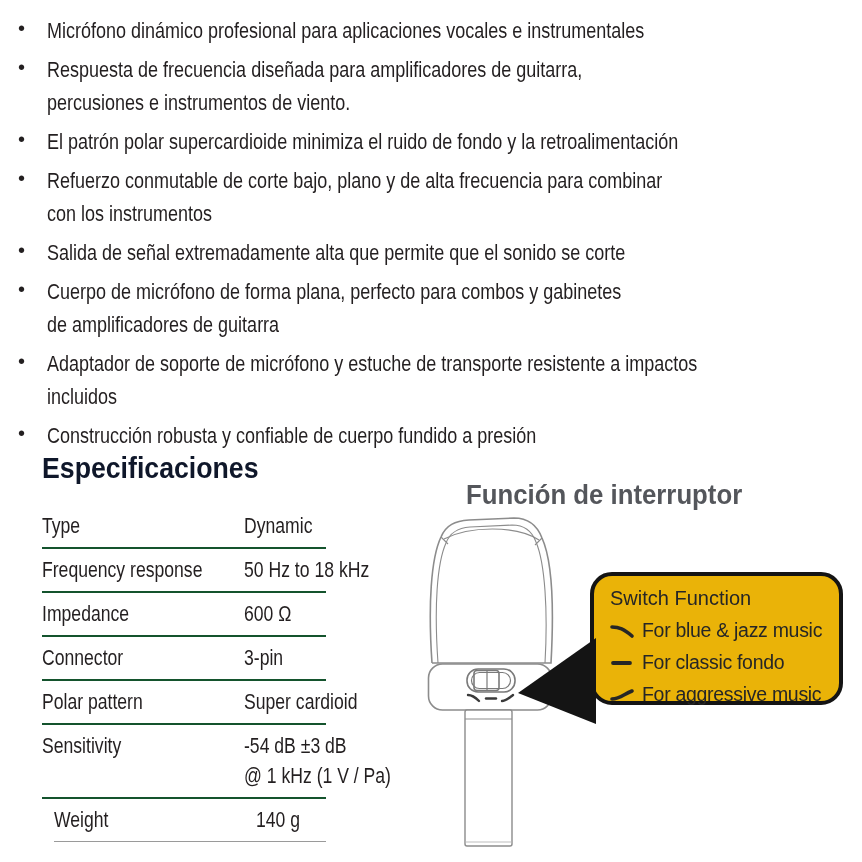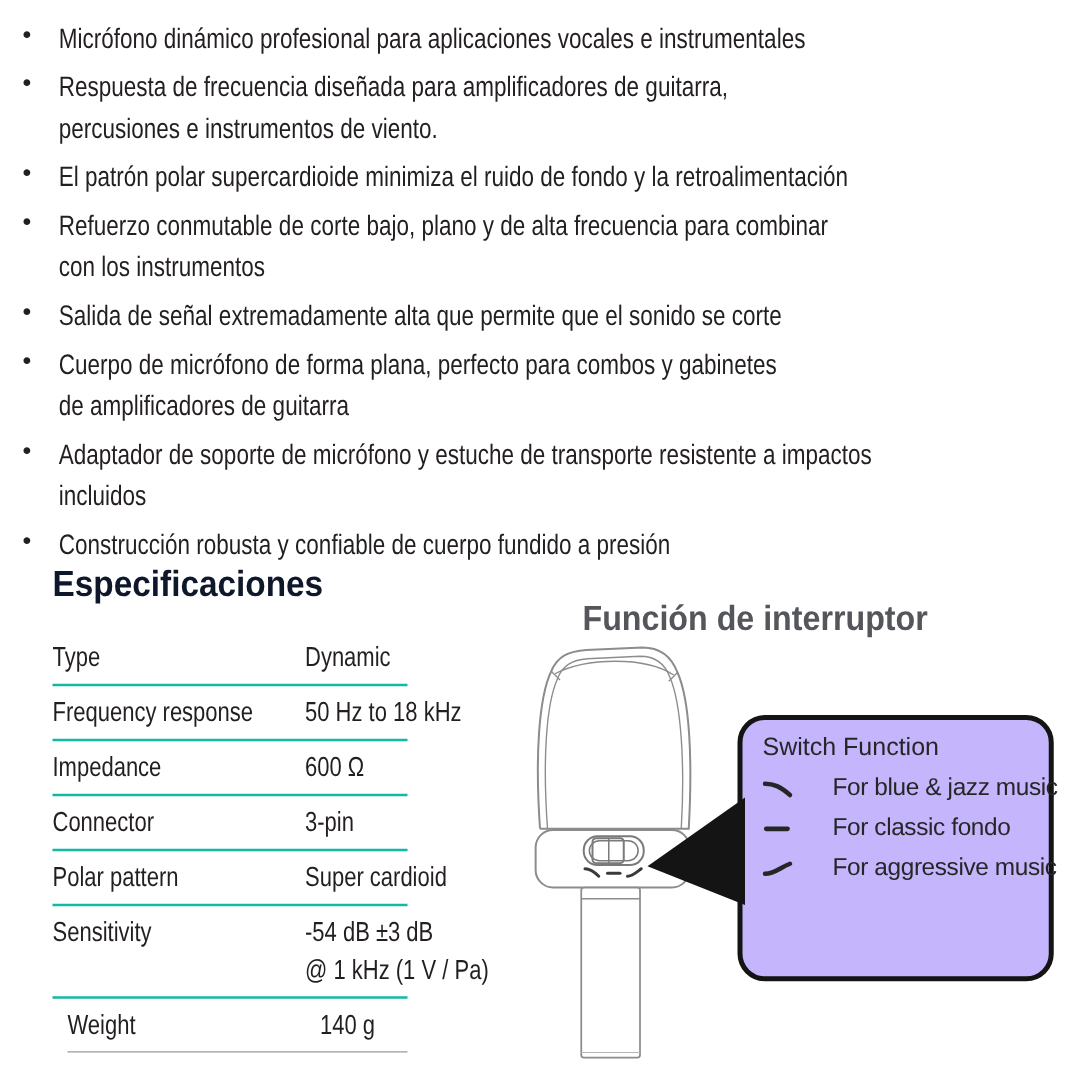--- a/index.html
+++ b/index.html
@@ -16,36 +16,36 @@
   #features h1{margin:0 0 0 58px;font-size:28px;font-weight:bold;color:#54565b;letter-spacing:0;}
   #features ul{list-style:none;margin:14px 0 0 0;padding:0;}
   #features li{position:relative;padding-left:47px;margin-bottom:6px;
                font-size:22.5px;line-height:33px;}
   #features li .dot{position:absolute;left:18px;top:-2px;font-size:20px;color:#231f20;}
 
   
   #specs{position:absolute;left:42px;top:452px;width:340px;}
   #specs h2{margin:0;font-size:29px;font-weight:bold;color:#0f172a;}
   #spec-table{margin-top:20px;width:284px;}
-  .spec-row{display:flex;align-items:flex-start;padding:6px 0;border-bottom:2px solid #14b8a6;}
+  .spec-row{display:flex;align-items:flex-start;padding:6px 0;border-bottom:2px solid #14532d;}
   .spec-row:last-child{border-bottom:1px solid #9a9a9a;margin-left:12px;}
   .spec-label{width:202px;flex:0 0 202px;font-size:22px;line-height:30px;}
   .spec-value{flex:0 0 auto;font-size:22px;line-height:30px;}
 
   
   #switch-title{position:absolute;left:466px;top:479px;font-size:28px;font-weight:bold;color:#54565b;}
 
   #mic-illustration{position:absolute;left:424px;top:513px;}
 
-  #callout{position:absolute;left:590px;top:572px;width:253px;height:213px;
-           box-sizing:border-box;background:#c4b5fd;border:4px solid #141414;border-radius:22px;
+  #callout{position:absolute;left:590px;top:572px;width:253px;height:133px;
+           box-sizing:border-box;background:#eab308;border:4px solid #141414;border-radius:22px;
            padding:11px 12px 0 16px;z-index:2;}
   #callout-tail{position:absolute;left:512px;top:633px;z-index:3;}
   .callout-title{font-size:20px;color:#262626;margin-bottom:9px;}
-  .callout-row{display:flex;align-items:center;margin-bottom:9px;gap:24px;}
+  .callout-row{display:flex;align-items:center;margin-bottom:9px;}
   .callout-row .opt-icon{flex:0 0 26px;margin-right:6px;}
   .callout-row .opt-label{font-size:19.5px;color:#262626;letter-spacing:-0.3px;white-space:nowrap;}
 </style>
 </head>
 <body>
 
 <section id="features">
   <ul>
     <li>
         <span class="dot">•</span>

